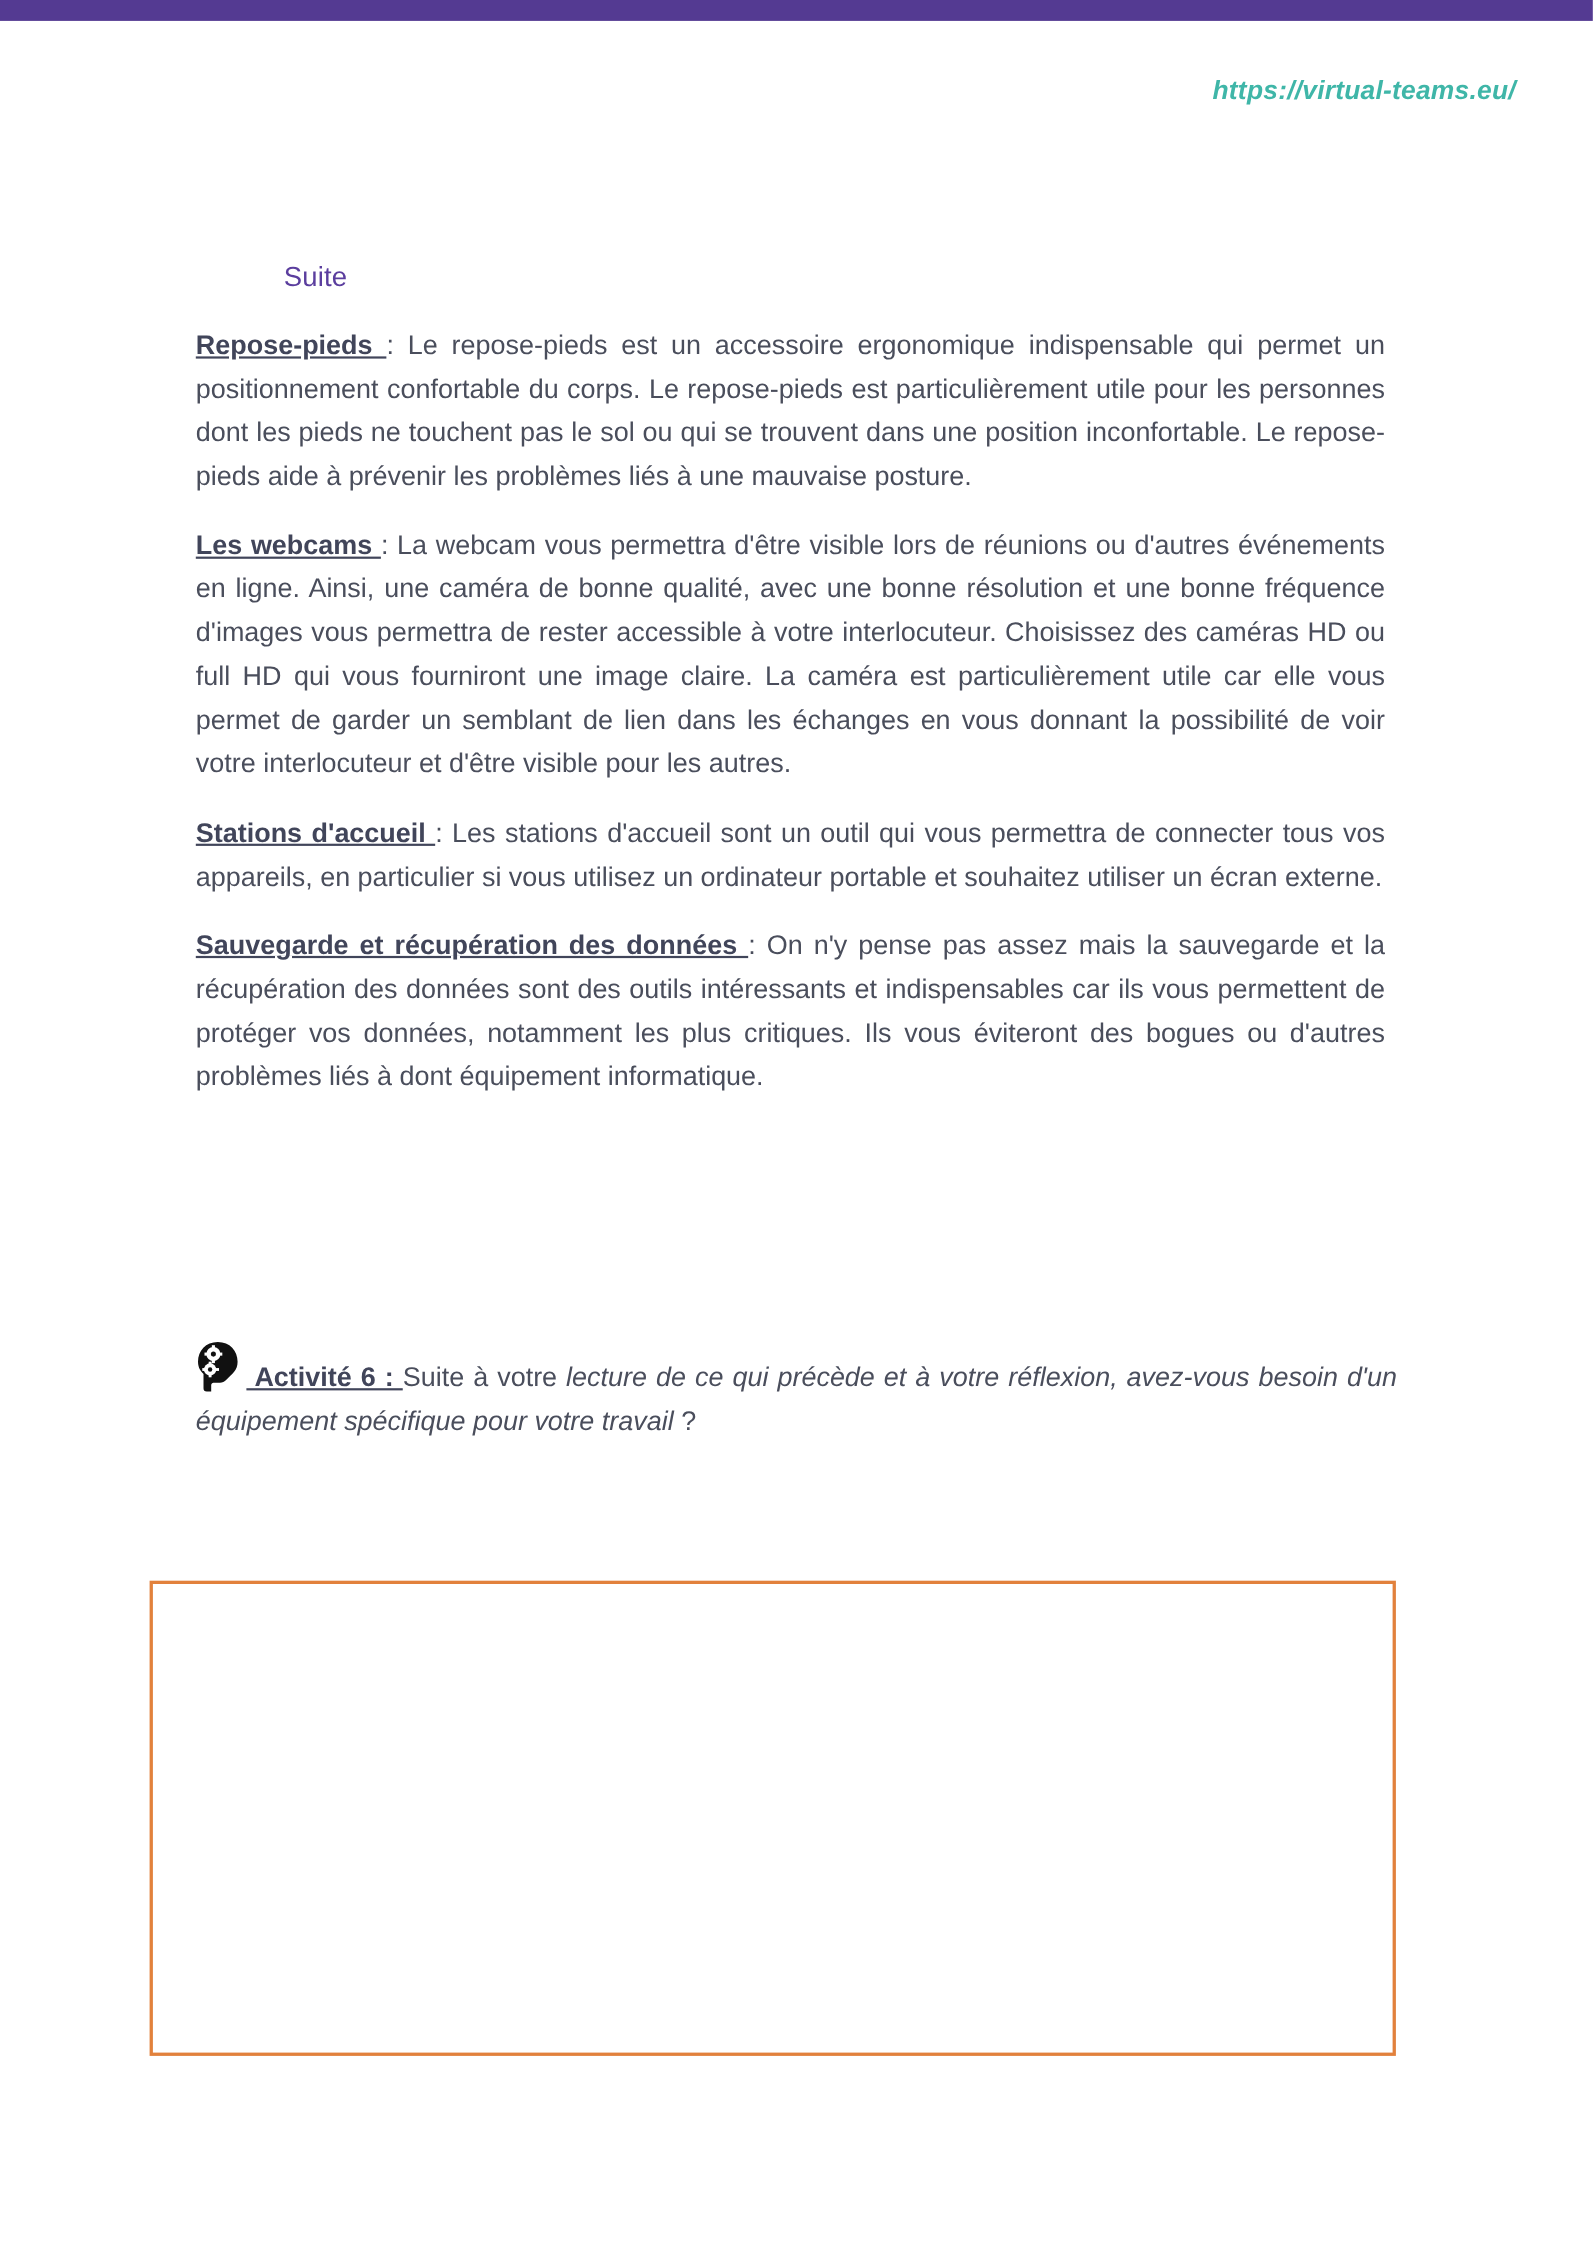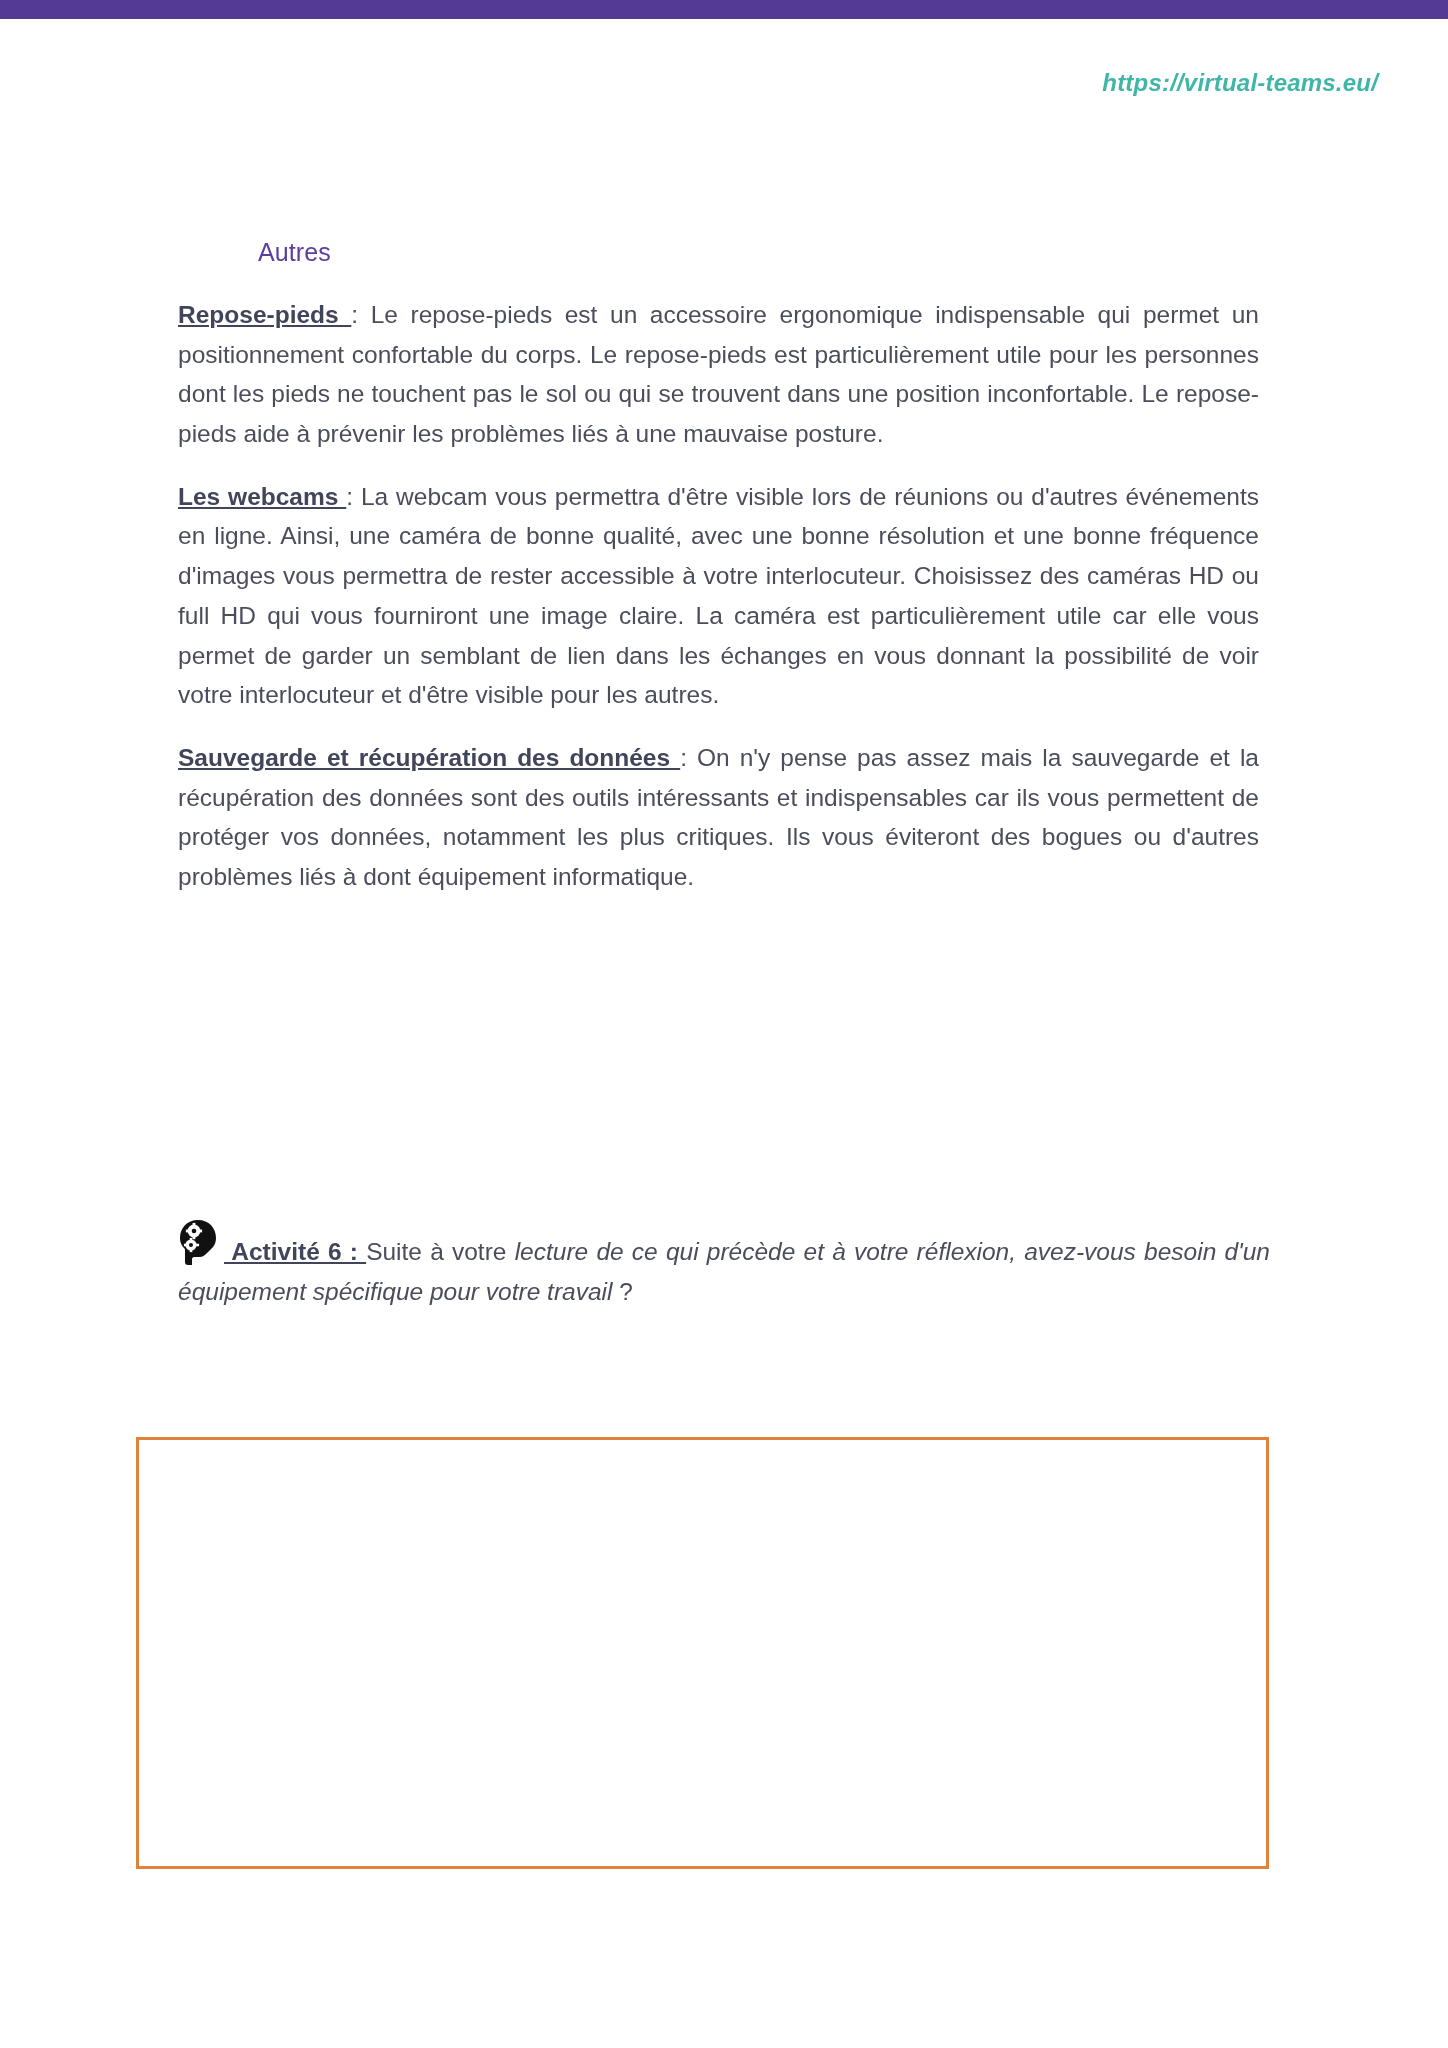--- a/index.html
+++ b/index.html
@@ -145,32 +145,35 @@
 <div class="page">
 
   <div class="top-band"></div>
 
   <div class="header">
 
     <div class="site-url">https://virtual-teams.eu/</div>
 
   </div>
 
-  <div class="section-heading">Autres</div>
+  <div class="section-heading">Suite</div>
 
   <div class="content">
 
     <p class="para">
       <span class="term">Repose-pieds </span><span>: </span><span>Le repose-pieds est un accessoire ergonomique indispensable qui permet un positionnement confortable du corps. Le repose-pieds est particulièrement utile pour les personnes dont les pieds ne touchent pas le sol ou qui se trouvent dans une position inconfortable. Le repose-pieds aide à prévenir les problèmes liés à une mauvaise posture.</span>
     </p>
 
     <p class="para">
       <span class="term">Les webcams </span><span>: </span><span>La webcam vous permettra d'être visible lors de réunions ou d'autres événements en ligne. Ainsi, une caméra de bonne qualité, avec une bonne résolution et une bonne fréquence d'images vous permettra de rester accessible à votre interlocuteur. Choisissez des caméras HD ou full HD qui vous fourniront une image claire. La caméra est particulièrement utile car elle vous permet de garder un semblant de lien dans les échanges en vous donnant la possibilité de voir votre interlocuteur et d'être visible pour les autres.</span>
     </p>
 
+    <p class="para">
+      <span class="term">Stations d'accueil </span><span>: </span><span>Les stations d'accueil sont un outil qui vous permettra de connecter tous vos appareils, en particulier si vous utilisez un ordinateur portable et souhaitez utiliser un écran externe.</span>
+    </p>
 
     <p class="para last">
       <span class="term">Sauvegarde et récupération des données </span><span>: </span><span>On n'y pense pas assez mais la sauvegarde et la récupération des données sont des outils intéressants et indispensables car ils vous permettent de protéger vos données, notamment les plus critiques. Ils vous éviteront des bogues ou d'autres problèmes liés à dont équipement informatique.</span>
     </p>
 
   </div>
 
   <div class="activity">
     <span class="brain-icon">
       <svg width="44" height="52" viewBox="0 0 44 52" xmlns="http://www.w3.org/2000/svg">

